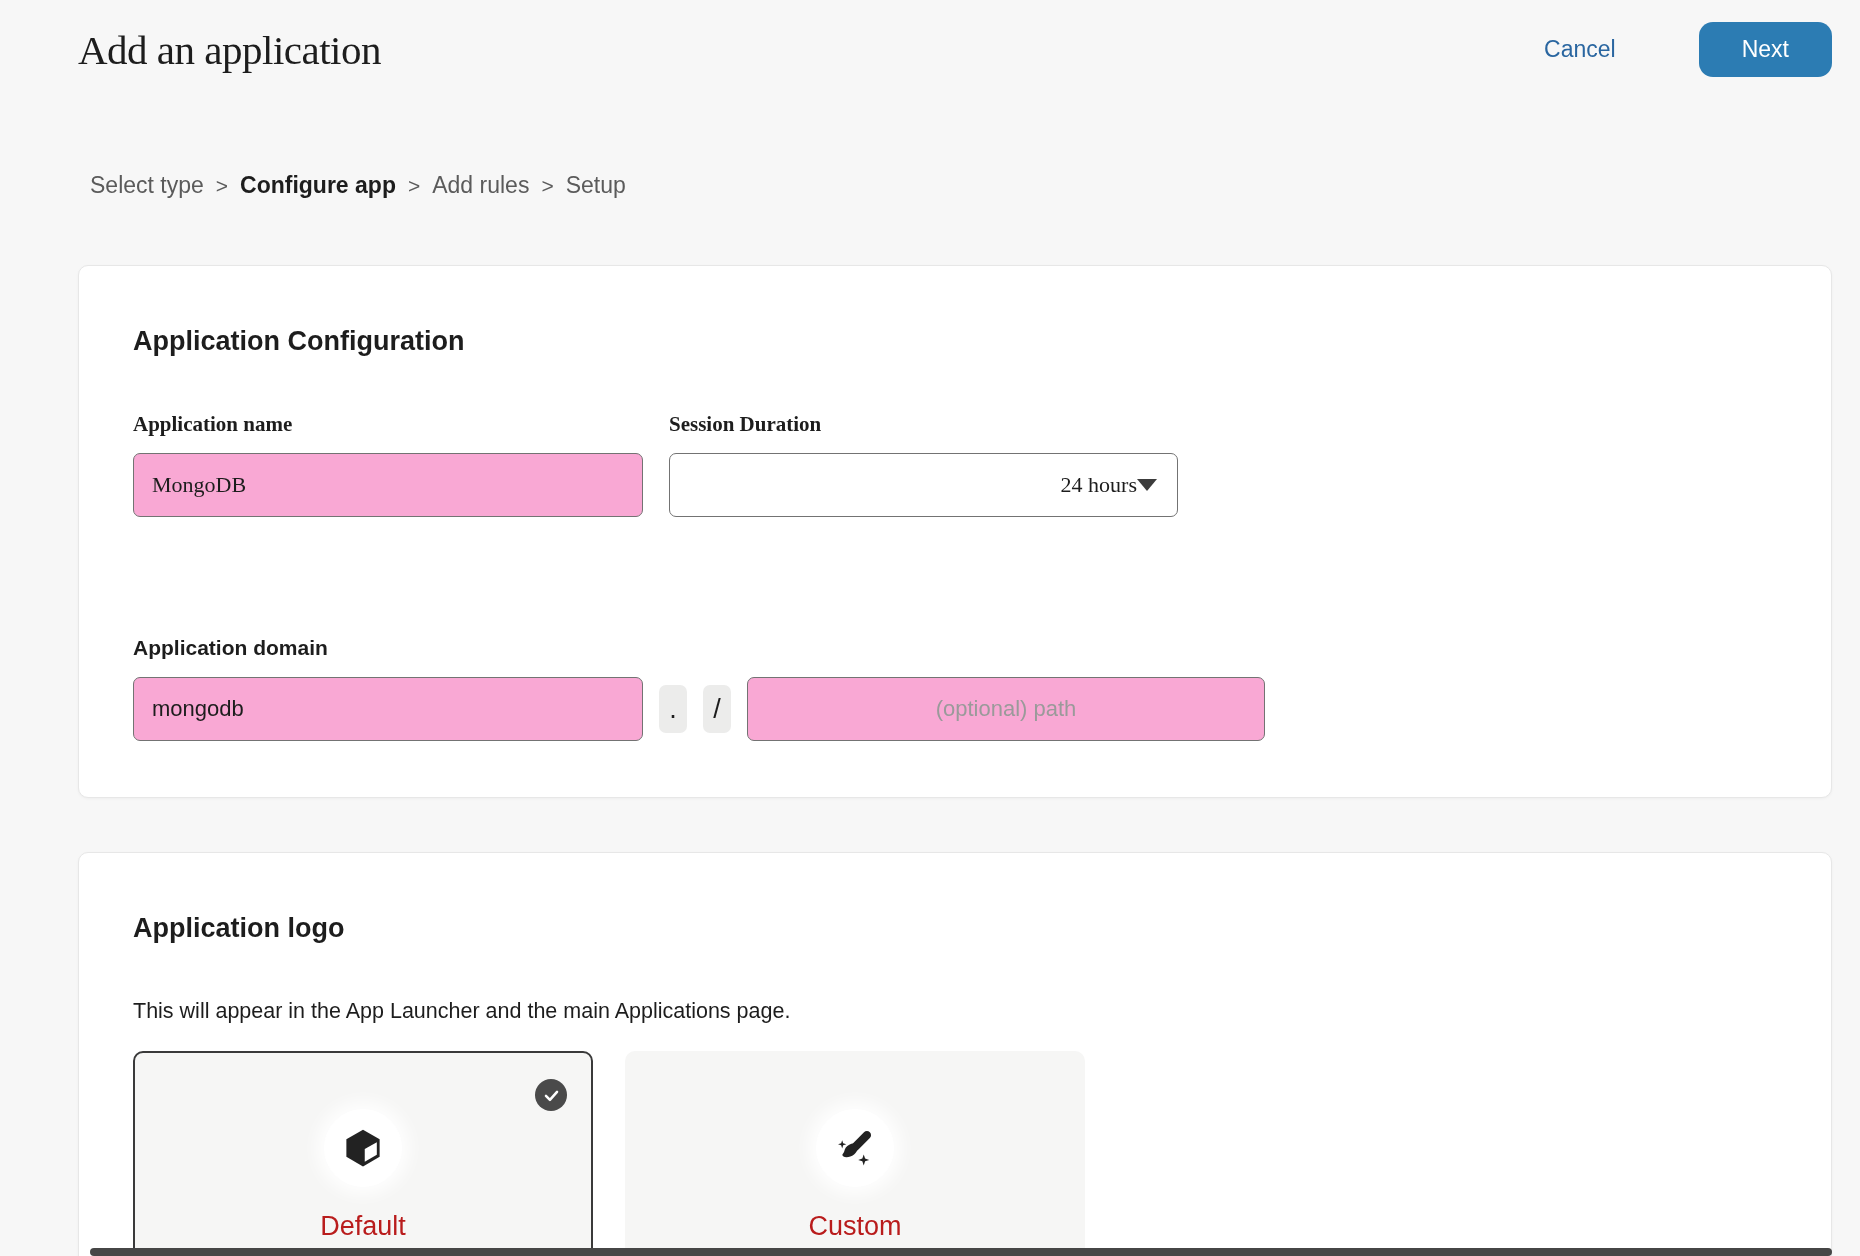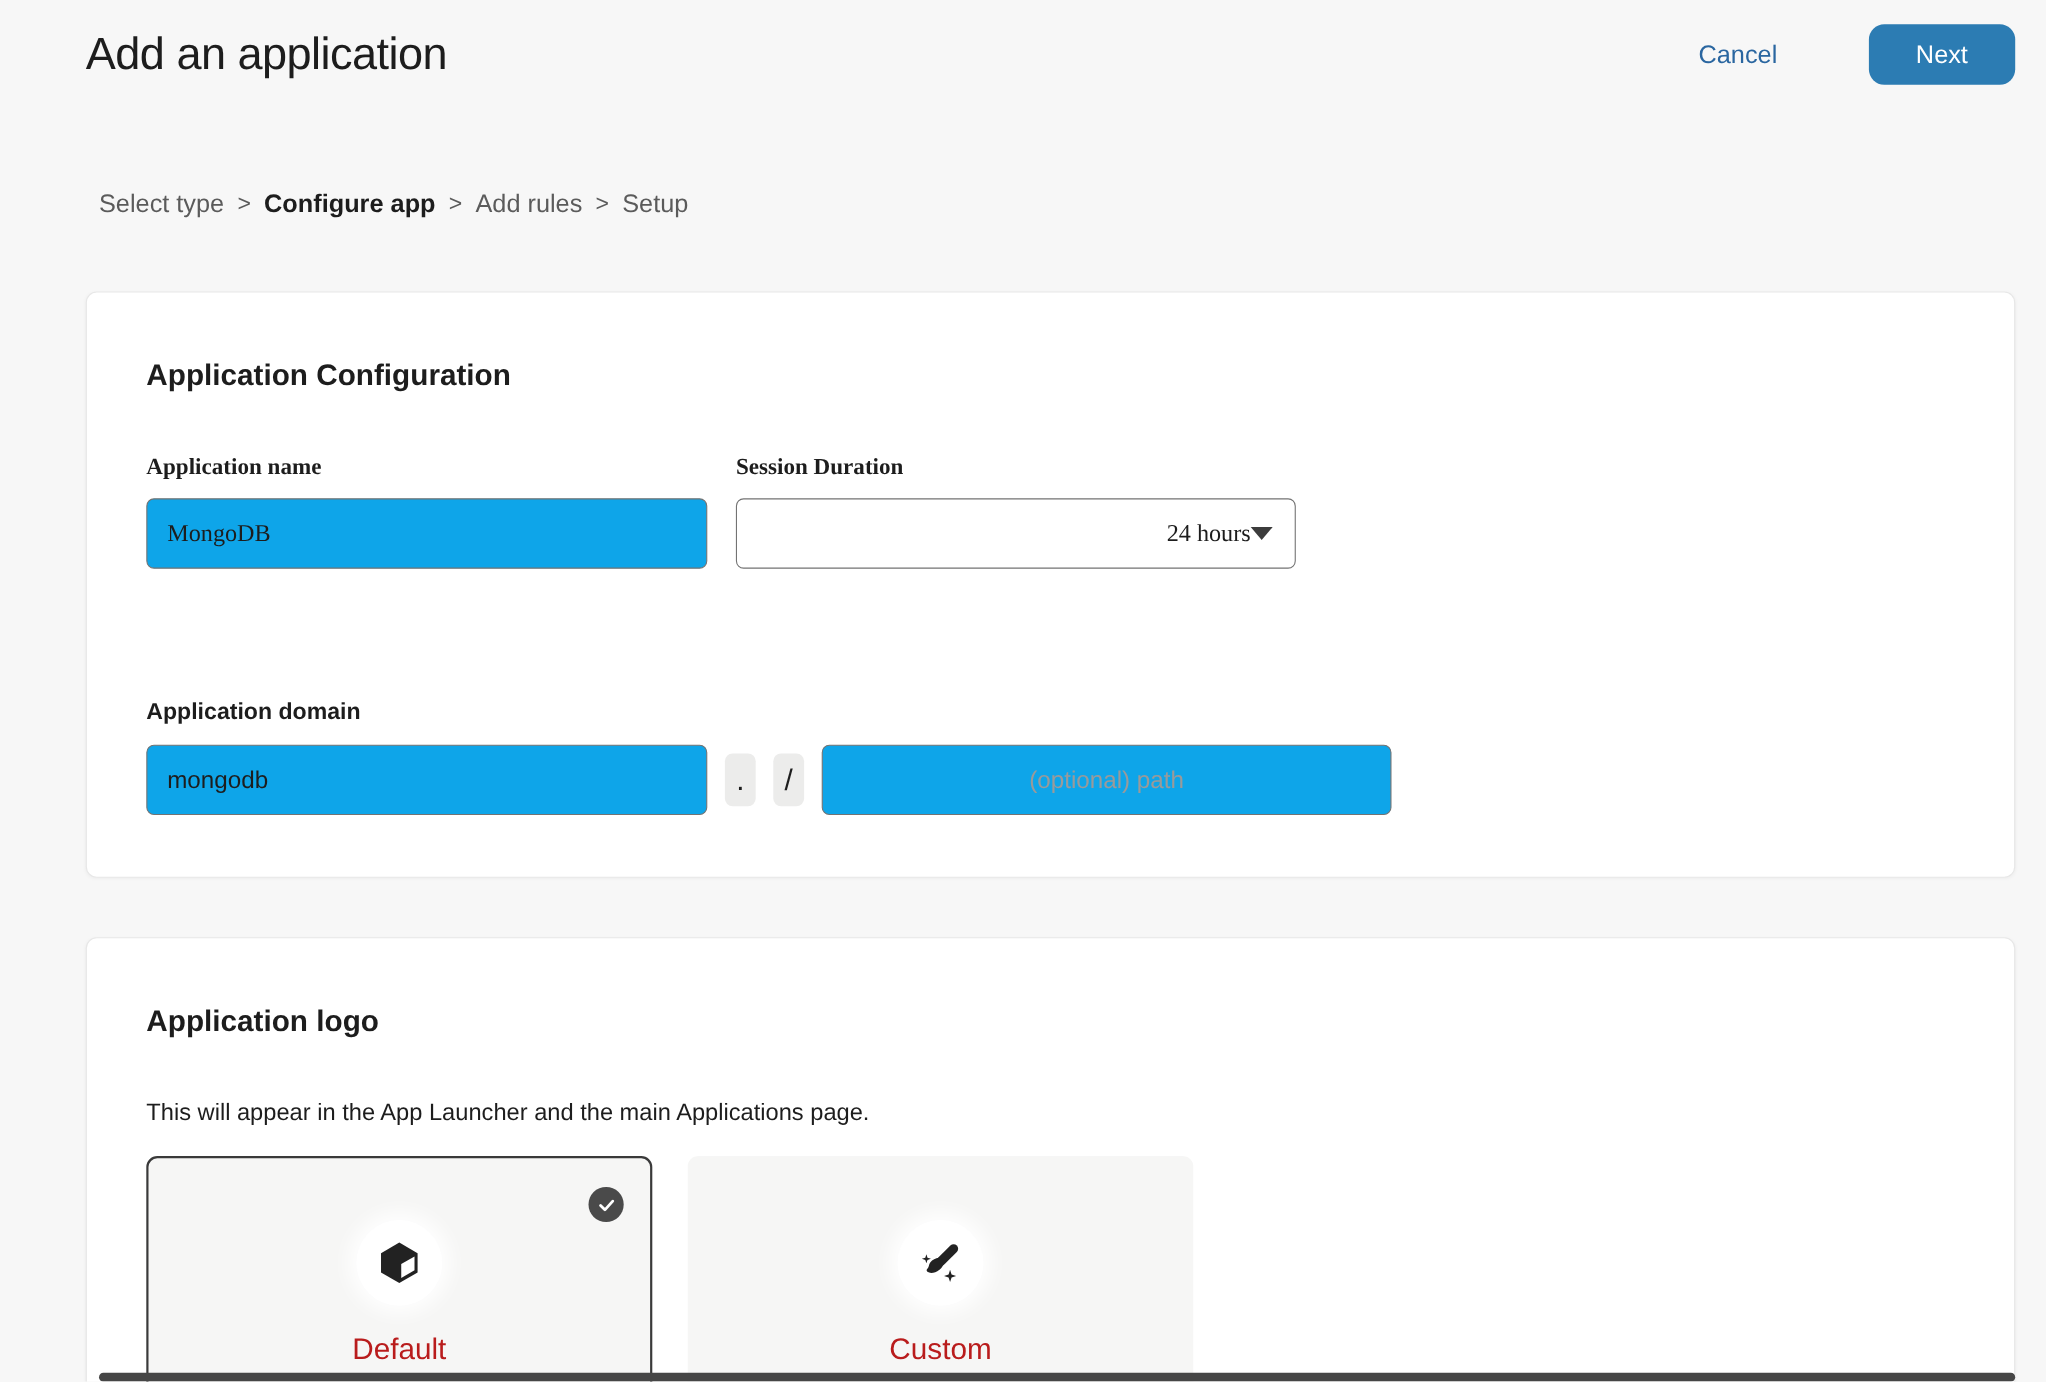--- a/index.html
+++ b/index.html
@@ -13,21 +13,21 @@
     position: relative;
   }
 
   
   .page-header {
     display: flex; justify-content: space-between; align-items: center;
     padding: 22px 28px 0 78px;
   }
   .page-title {
     font-size: 41px; font-weight: 400; letter-spacing: -0.5px;
-    margin: 0; color: #1d1d1d;
+    margin: 0; color: #1d1d1d; font-family: Liberation Serif, serif;
   }
   .header-actions { display: flex; align-items: center; gap: 50px; }
   .cancel-link {
     color: #2a66a0; font-size: 23px; cursor: pointer;
     background: none; border: none; font-family: inherit; padding: 0;
   }
   .next-button {
     background: #2c7cb3; color: #ffffff; font-size: 23px;
     border: none; border-radius: 14px; padding: 14px 43px;
     cursor: pointer; font-family: inherit; margin-left: 33px;
@@ -60,21 +60,21 @@
   
   .form-row { display: flex; gap: 26px; font-family: Liberation Serif, serif; }
   .field-label {
     display: block; font-size: 21px; font-weight: 700;
     line-height: 26px; margin-bottom: 16px; color: #1d1d1d;
   }
   .text-input {
     width: 100%; height: 64px;
     border: 1px solid #737373; border-radius: 7px;
     font-size: 22px; padding: 0 18px; color: #1d1d1d;
-    background: #0ea5e9; font-family: inherit; outline: none;
+    background: #f9a8d4; font-family: inherit; outline: none;
   }
   .text-input::placeholder { color: #9a9a9a; }
   .select-box {
     height: 64px; border: 1px solid #737373; border-radius: 7px;
     display: flex; align-items: center; justify-content: flex-end;
     padding: 0 20px; font-size: 22px; background: #fff; cursor: pointer;
   }
   .caret {
     width: 0; height: 0;
     border-left: 10px solid transparent; border-right: 10px solid transparent;

